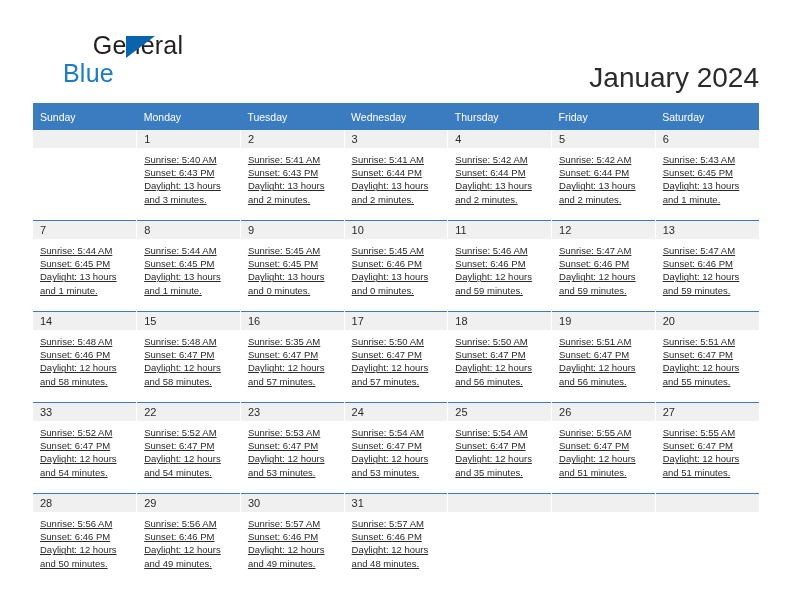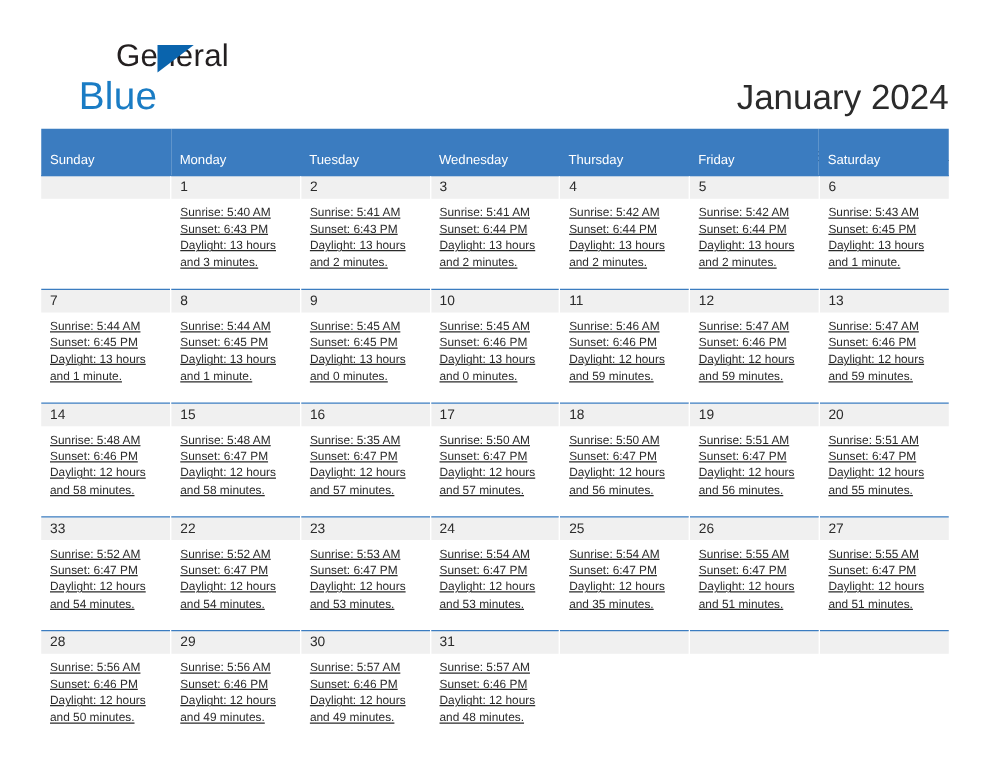--- a/index.html
+++ b/index.html
@@ -41,21 +41,21 @@
     position: relative;
     display: block;
     font-size: 25px;
     color: #231f20;
     letter-spacing: .2px;
     height: 27px;
     text-align: center;
   }
   .logo-row2 {
     display: block;
-    font-size: 31px;
+    font-size: 25px;
     color: #1a7cc4;
     letter-spacing: .2px;
     margin-left: 30px;
     margin-top: 1px;
   }
   .logo-triangle {
     position: absolute;
     left: 93px;
     top: 3px;
     width: 0;
@@ -92,21 +92,21 @@
     width: 726px;
     border-collapse: collapse;
     table-layout: fixed;
   }
   .calendar th {
     background: #3b7cc0;
     color: #ffffff;
     font-size: 10.5px;
     font-weight: normal;
     text-align: left;
-    padding: 19px 0 6px 7px;
+    padding: 8px 0 6px 7px;
     height: 11px;
     border: none;
   }
   .calendar td {
     vertical-align: top;
     padding: 0;
     border: none;
     width: 103.7px;
     height: 90px;
     border-top: 1px solid #3b7cc0;

